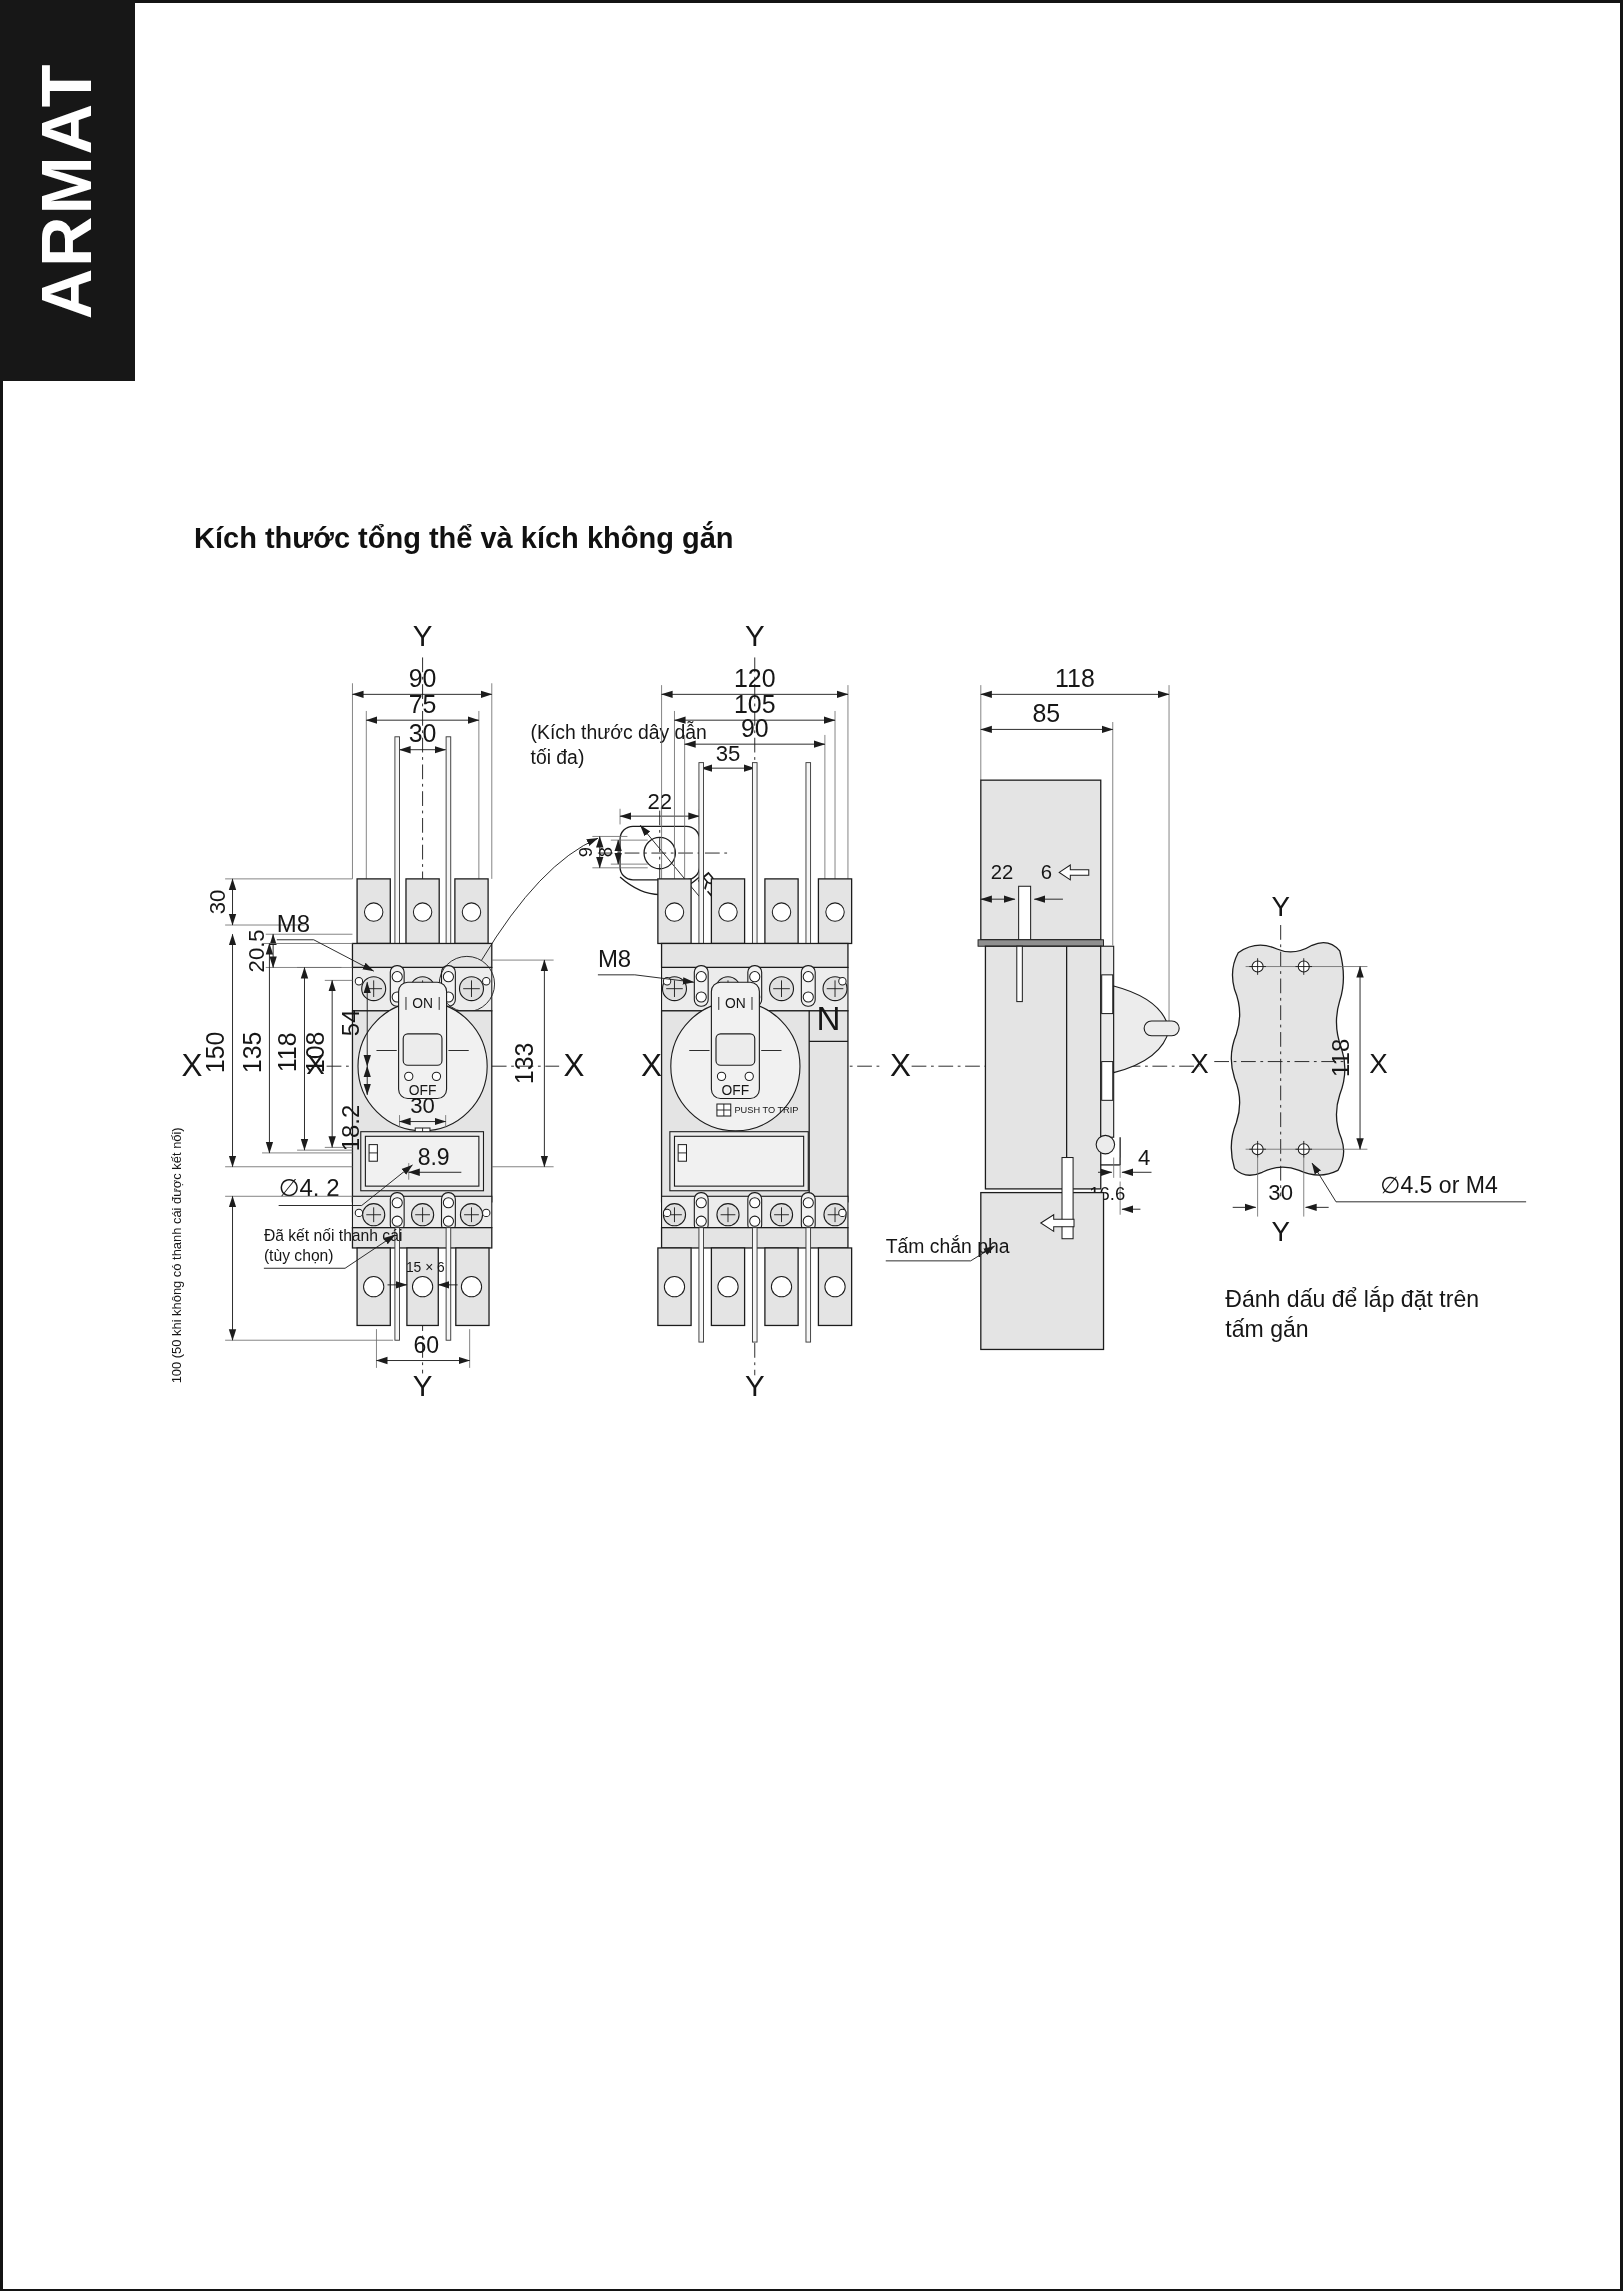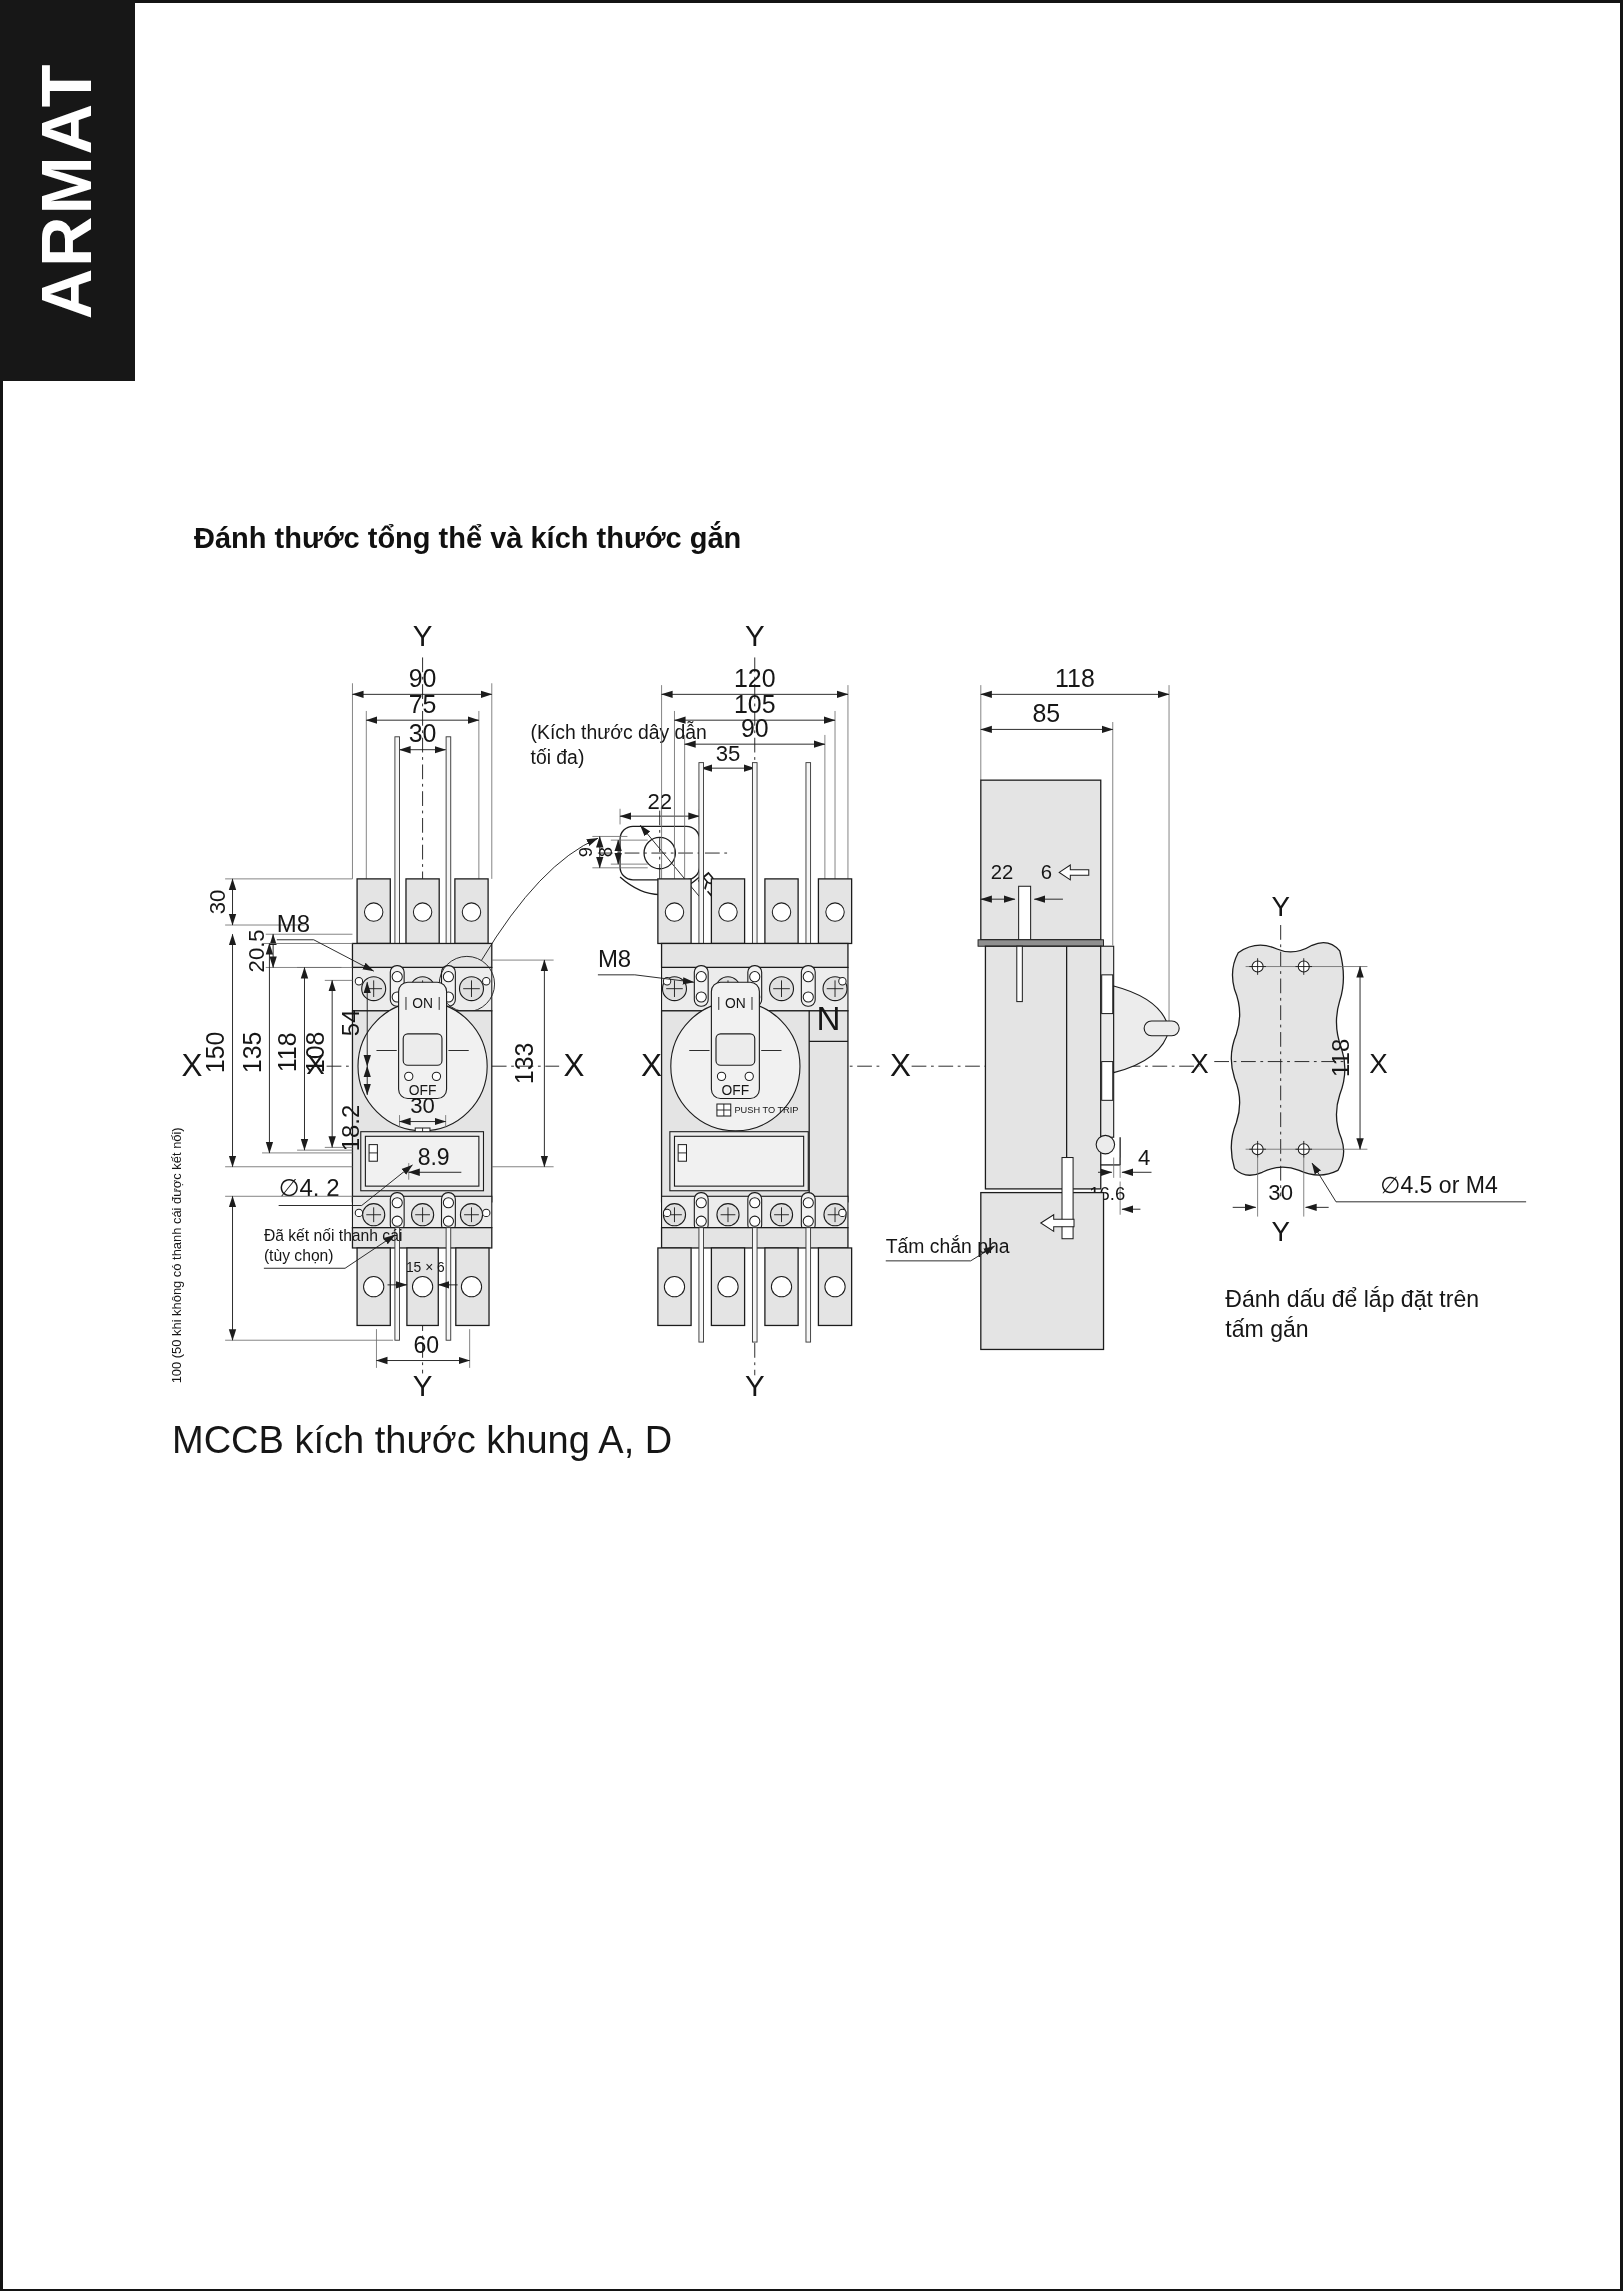--- a/index.html
+++ b/index.html
@@ -35,22 +35,21 @@
 </head>
 <body>
 
 <div class="page">
   <div class="frame"></div>
 
   <div class="brand-block">
     <div class="brand-text">ARMAT</div>
   </div>
 
-  <div class="title">Đánh thước tổng thể và kích thước gắn</div>
-  <div class="caption">MCCB kích thước khung A, D</div>
+  <div class="title">Kích thước tổng thể và kích không gắn</div>
 
   <svg class="draw" width="1623" height="2292" viewBox="0 0 1759 2483">
     <defs>
       <marker id="ah" markerWidth="13" markerHeight="10" refX="12" refY="5" orient="auto-start-reverse" markerUnits="userSpaceOnUse">
         <path d="M0,1 L12.5,5 L0,9 Z" fill="#1c1c1c"></path>
       </marker>
     </defs>
 
     <g>
 

